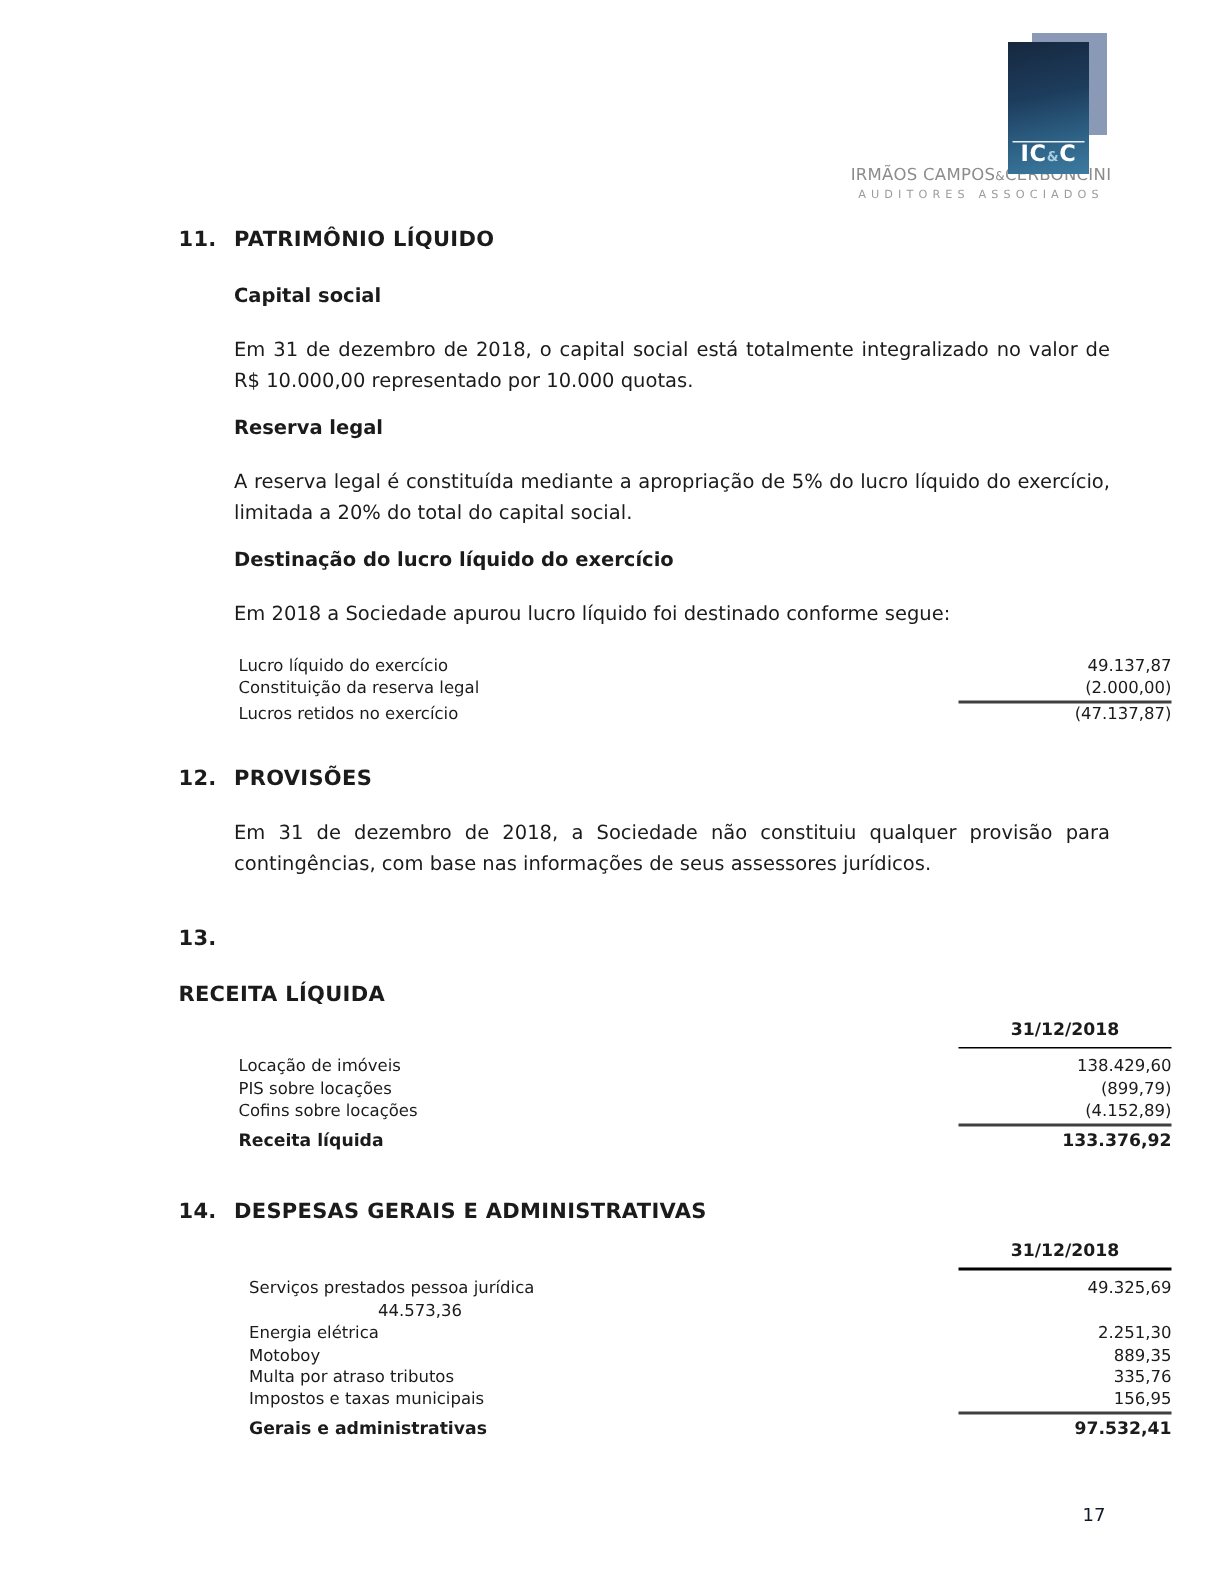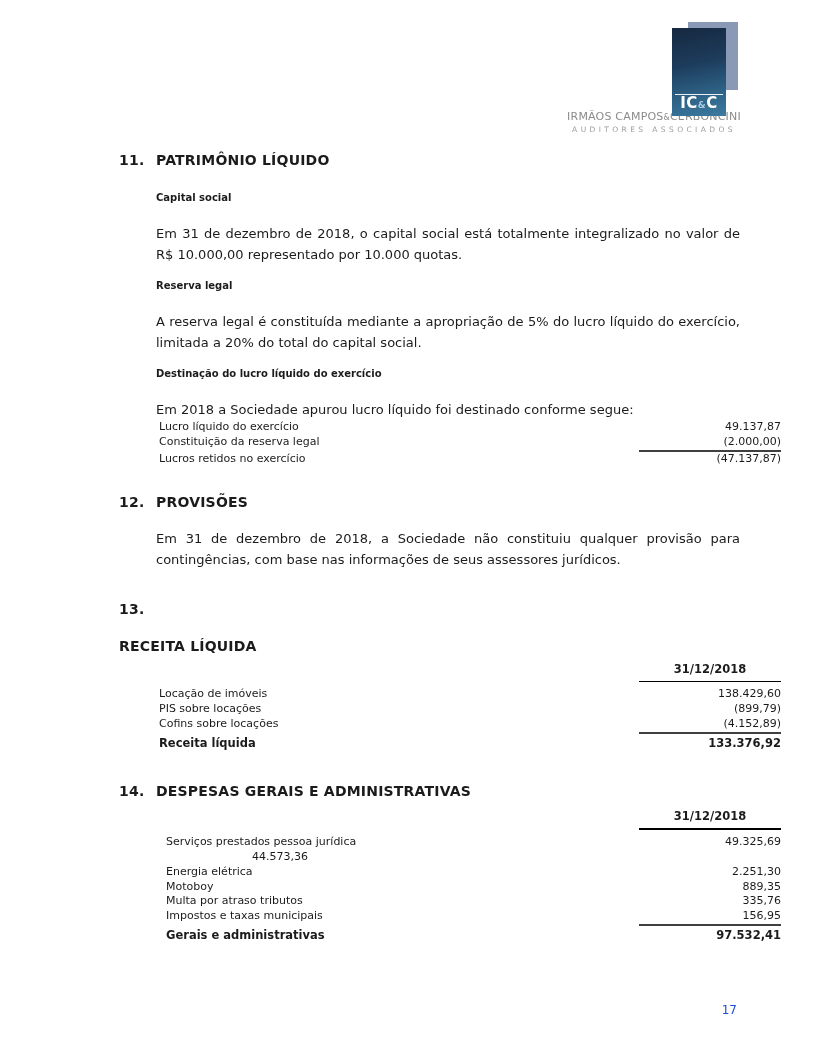--- a/index.html
+++ b/index.html
@@ -53,55 +53,55 @@
     font-size: 14px; font-weight: bold; letter-spacing: 0.2px;
     line-height: 17px;
   }
   .sec-num { width: 37px; flex: 0 0 37px; }
   .mt40 { margin-top: 28px; }
   .mt31 { margin-top: 31px; flex-direction: column; }
   .mt33 { margin-top: 33px; }
 
   .sub-h {
     margin: 13px 0 0 112px;
-    font-size: 10px; font-weight: bold; line-height: 16px;
+    font-size: 13px; font-weight: bold; line-height: 16px;
   }
   .sub-h.first { margin-top: 21px; }
 
   .para {
     margin: 17px 76px 0 112px;
     font-size: 13px; line-height: 21px;
     text-align: justify;
   }
 
   
   .fin-table { margin-left: 115px; width: 622px; font-size: 11px; line-height: 14.8px; }
   .fin-table.indent14 { margin-left: 122px; width: 615px; }
-  .fin-table.mt17 { }
+  .fin-table.mt17 { margin-top: 17px; }
   .fin-table.mt7 { margin-top: 7px; }
   .fin-table.mt9 { margin-top: 9px; }
 
   .trow { display: flex; align-items: baseline; }
   .tlabel { flex: 1 1 auto; }
   .tval { flex: 0 0 142px; width: 142px; text-align: right; }
   .tval.u2 { border-bottom: 2px solid #404040; }
 
   .thead-row .tval {
     text-align: center; font-weight: bold; font-size: 11.5px;
     border-bottom: 1px solid #000; padding-bottom: 4px;
   }
   .thead-row.thick .tval { border-bottom-width: 2px; }
   .tbody { margin-top: 5px; }
   .trow.total { margin-top: 2px; }
   .trow.total .tlabel, .trow.total .tval { font-weight: bold; font-size: 11.5px; }
 
   
   .page-num {
     position: absolute; top: 1003px; left: 697px; width: 40px;
-    text-align: right; font-size: 12px; color: #1d4ed8;
+    text-align: right; font-size: 12px; color: #0f172a;
   }
 </style>
 </head>
 <body>
 
 <div class="page">
 
   <div class="logo">
     <div class="logo-marks">
       <div class="mark-back"></div>

